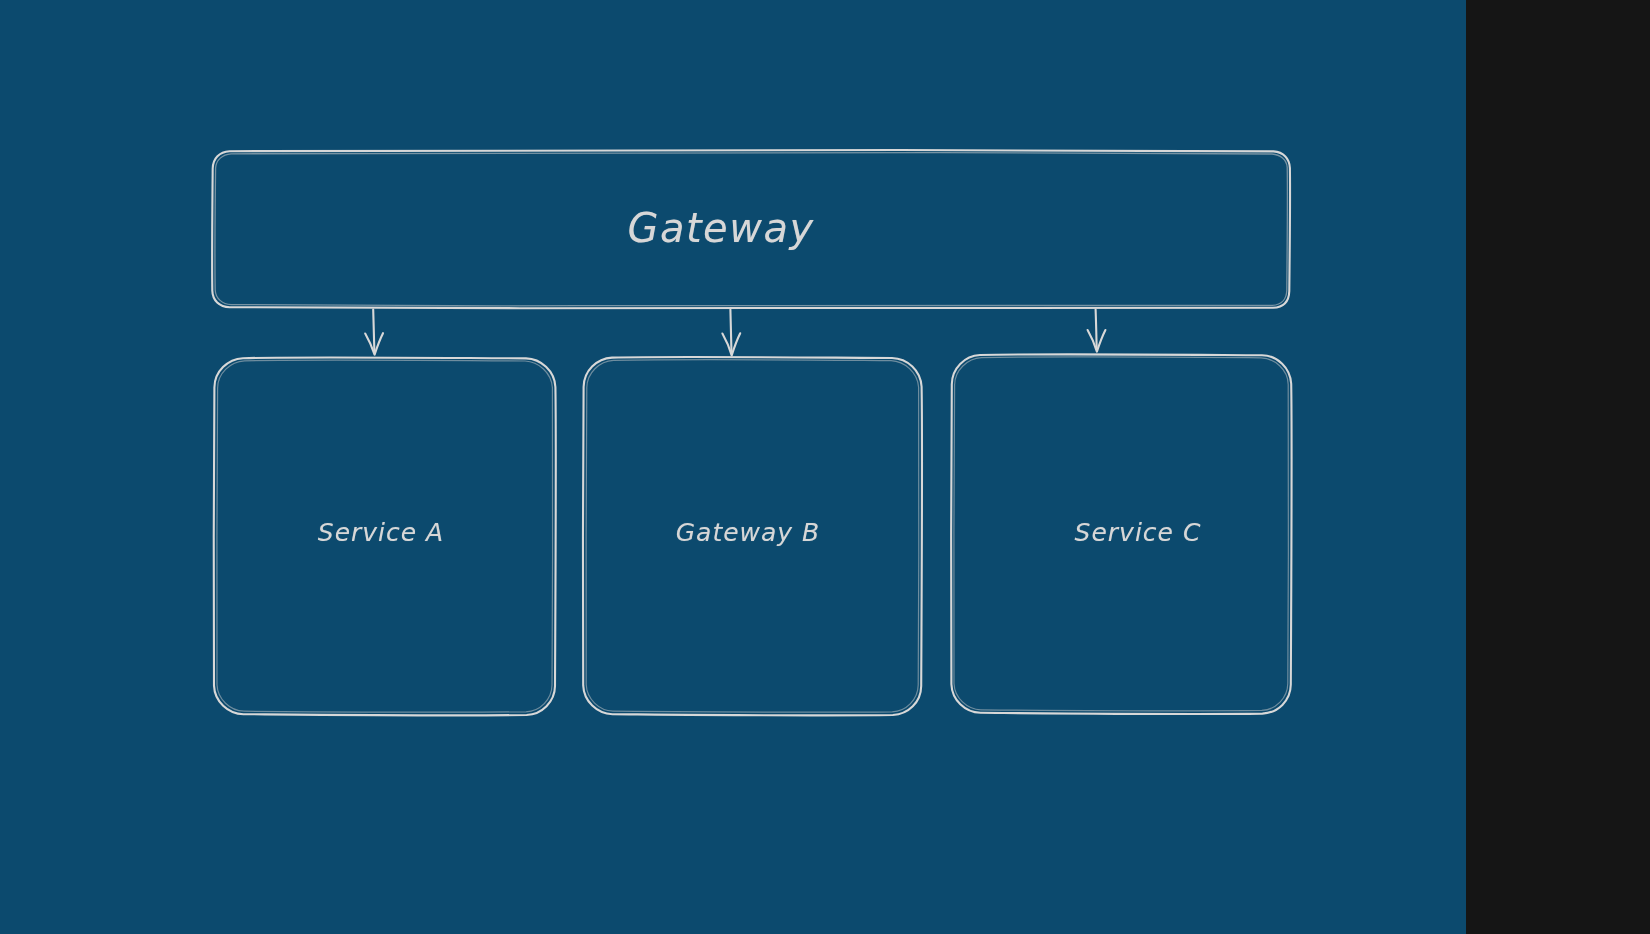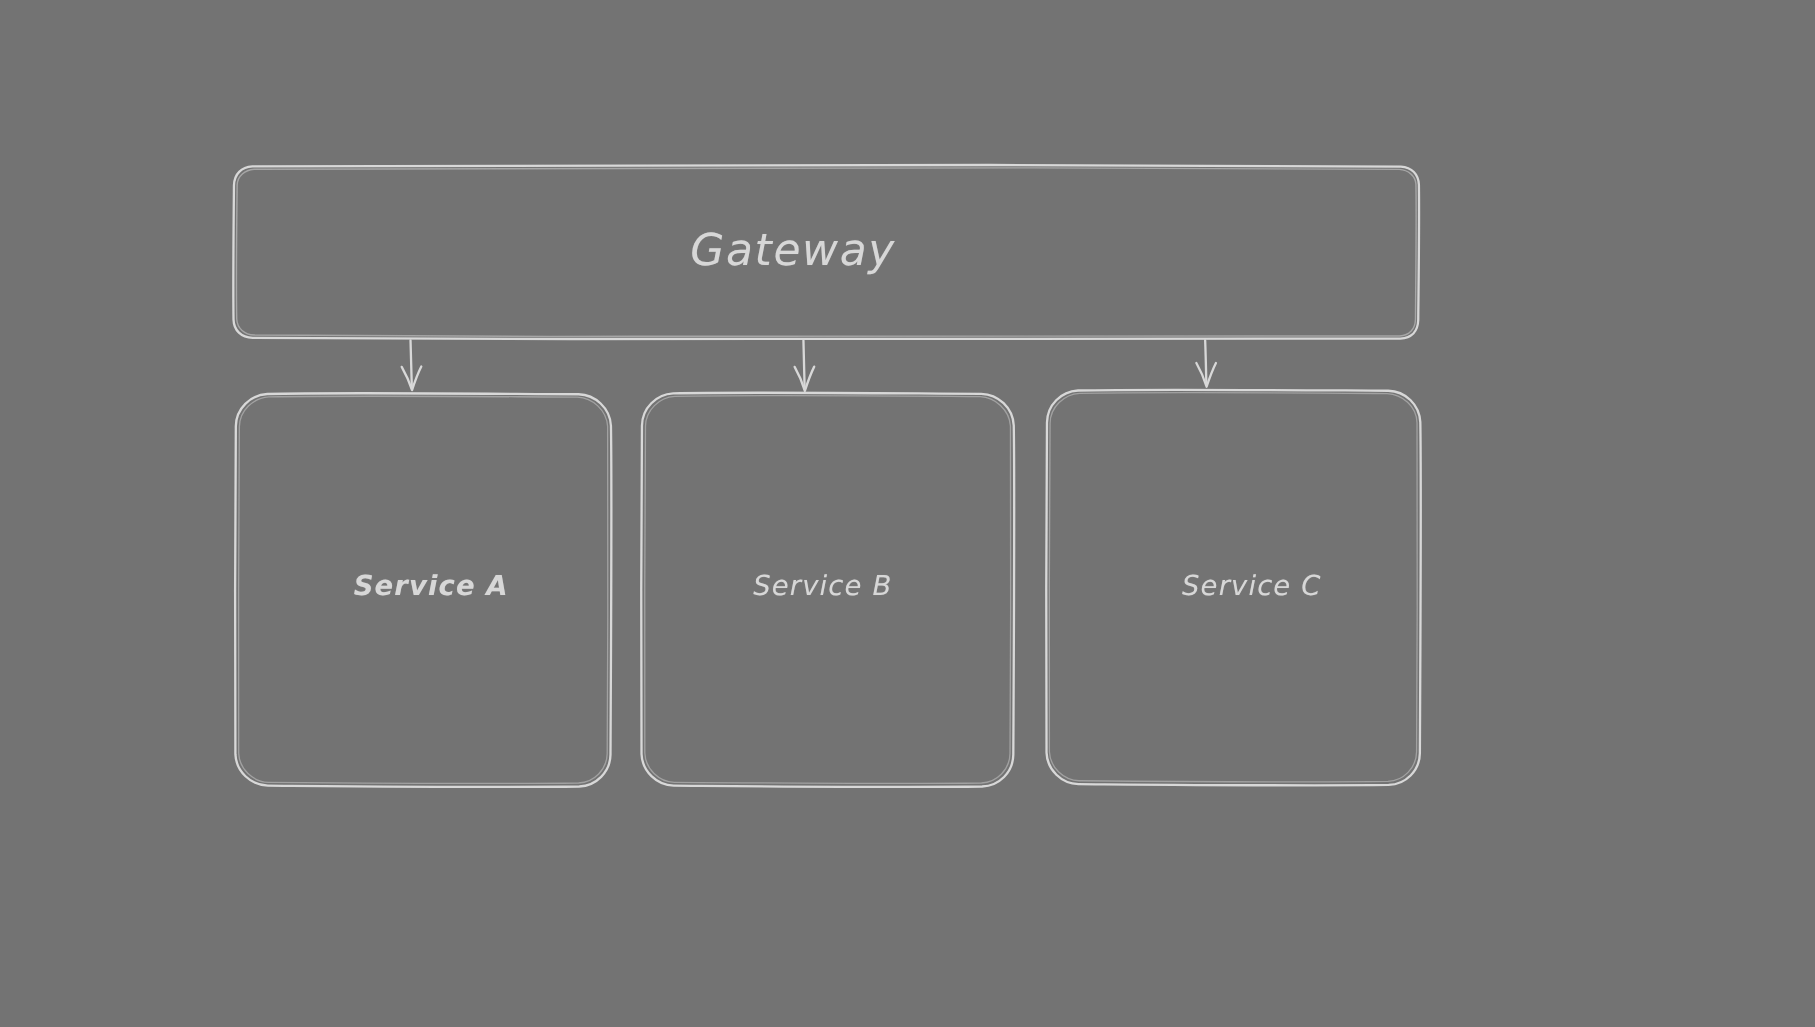--- a/index.html
+++ b/index.html
@@ -9,23 +9,23 @@
     background: #151515;
   }
   body {
     width: 1650px;
     height: 934px;
     overflow: hidden;
     font-family: "DejaVu Sans", sans-serif;
   }
   #canvas-root {
     position: relative;
-    width: 1650px;
+    width: 1466px;
     height: 934px;
-    background: #737373;
+    background: #0c4a6e;
   }
   #diagram-svg {
     position: absolute;
     left: 0;
     top: 0;
     width: 1650px;
     height: 934px;
     display: block;
   }
   .node-label {
@@ -160,19 +160,19 @@
                C 1188 711.4, 1058 710.4, 981.0 709.8
                C 967.0 709.4, 954.6 697.8, 954.0 683.4
                C 953.4 620, 954.2 450, 954.6 384.8
                C 954.8 370.0, 967.4 358.4, 981.5 357.6 Z"></path>
     </g>
 
   </svg>
 
   <div class="node-label label-gateway" style="left:721px; top:228px;">Gateway</div>
 
-  <div class="node-label label-service" style="left:392px; top:532px;font-weight:bold;">Service A</div>
+  <div class="node-label label-service" style="left:381px; top:532px;">Service A</div>
 
-  <div class="node-label label-service" style="left:748px; top:532px;">Service B</div>
+  <div class="node-label label-service" style="left:748px; top:532px;">Gateway B</div>
 
   <div class="node-label label-service" style="left:1110px; top:532px;margin-left:28px;">Service C</div>
 
 </div>
 
 </body></html>

